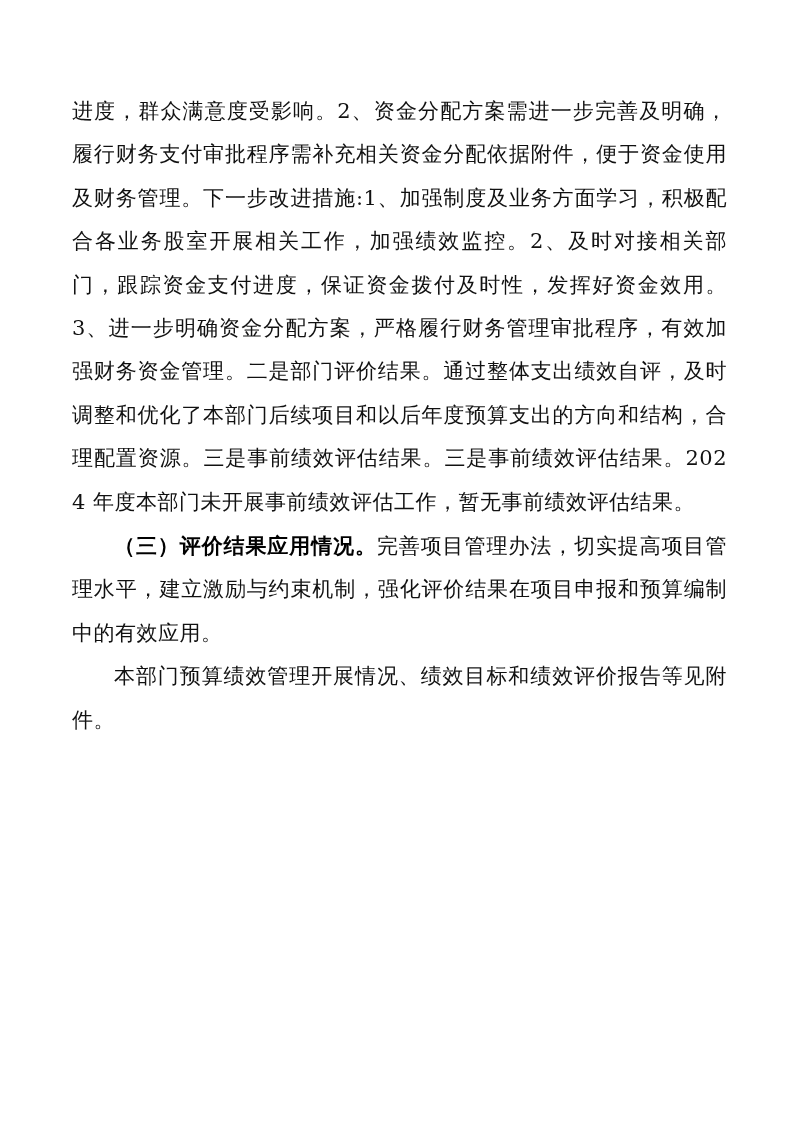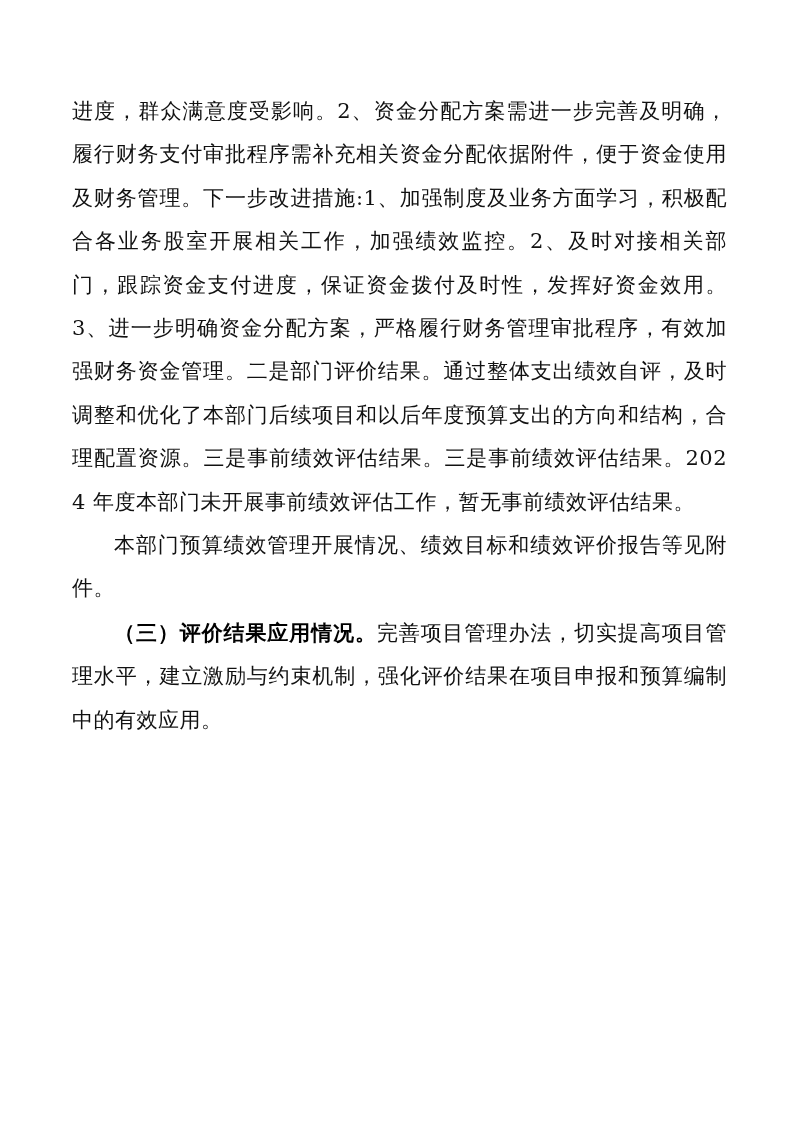--- a/index.html
+++ b/index.html
@@ -49,19 +49,19 @@
     color: #0f172a;
     letter-spacing: 1px;
   }
 </style>
 </head>
 <body>
 
 <div class="page">
   <div class="content">
     <p>进度，群众满意度受影响。2、资金分配方案需进一步完善及明确，履行财务支付审批程序需补充相关资金分配依据附件，便于资金使用及财务管理。下一步改进措施:1、加强制度及业务方面学习，积极配合各业务股室开展相关工作，加强绩效监控。2、及时对接相关部门，跟踪资金支付进度，保证资金拨付及时性，发挥好资金效用。3、进一步明确资金分配方案，严格履行财务管理审批程序，有效加强财务资金管理。二是部门评价结果。通过整体支出绩效自评，及时调整和优化了本部门后续项目和以后年度预算支出的方向和结构，合理配置资源。三是事前绩效评估结果。三是事前绩效评估结果。2024 年度本部门未开展事前绩效评估工作，暂无事前绩效评估结果。</p>
-    <p class="indent">本部门预算绩效管理开展情况、绩效目标和绩效评价报告等见附件。</p>
     <p class="indent">
       <span class="section-heading">（三）评价结果应用情况。</span><span>完善项目管理办法，切实提高项目管理水平，建立激励与约束机制，强化评价结果在项目申报和预算编制中的有效应用。</span>
     </p>
+    <p class="indent">本部门预算绩效管理开展情况、绩效目标和绩效评价报告等见附件。</p>
   </div>
   <div class="footer">- 21 -</div>
 </div>
 
 </body></html>

